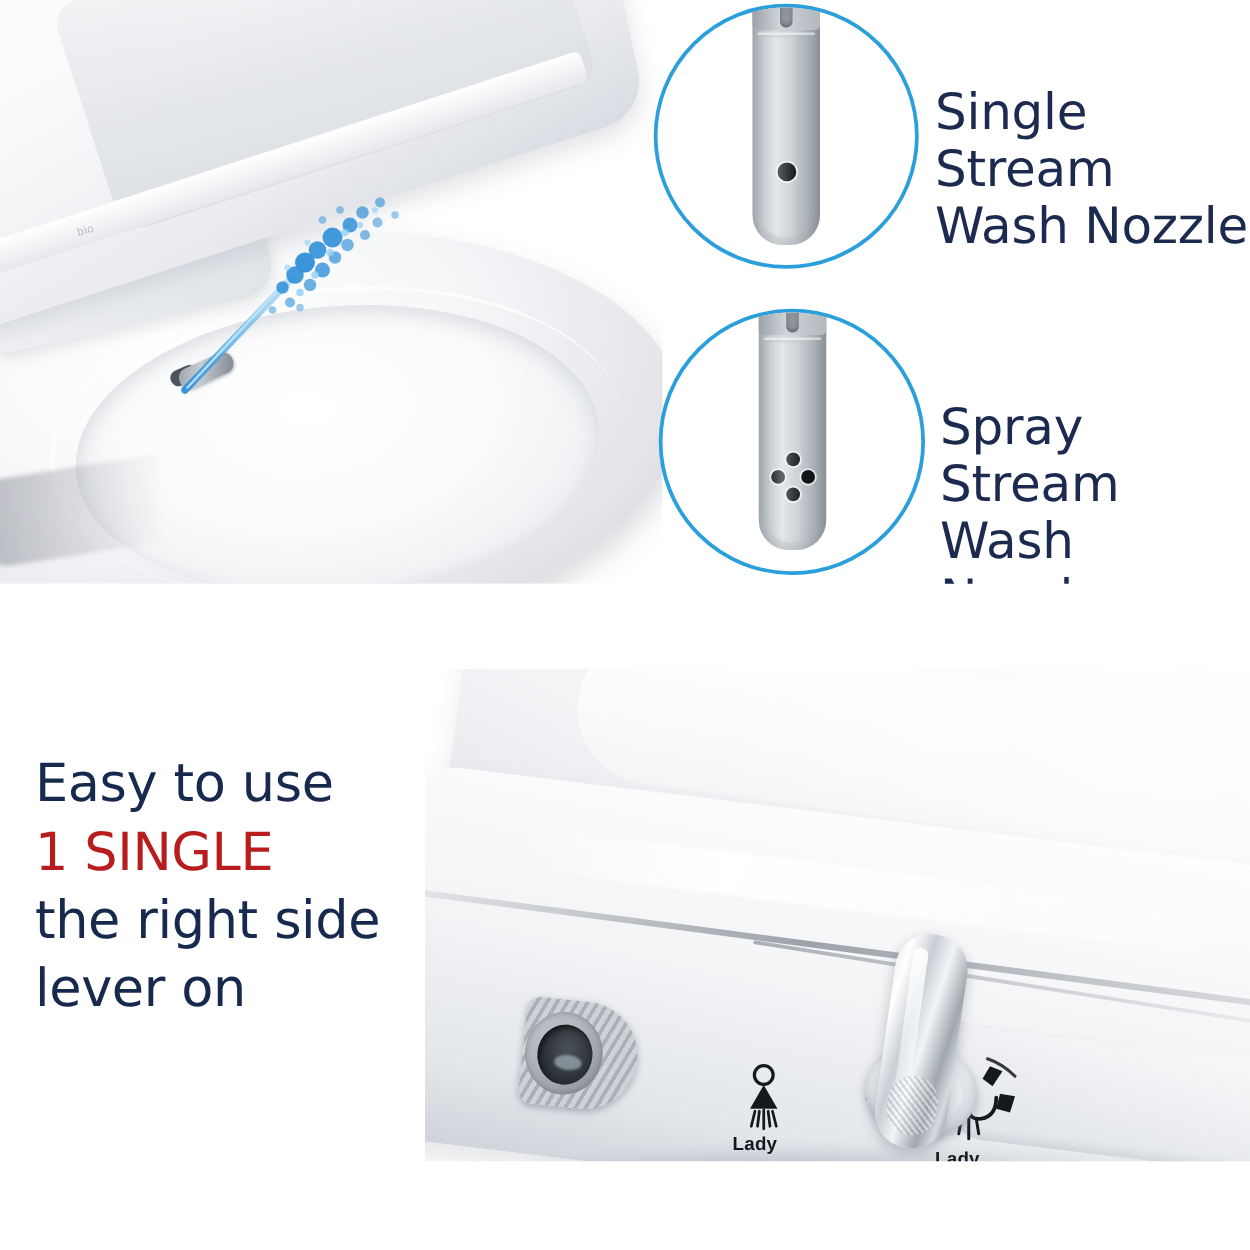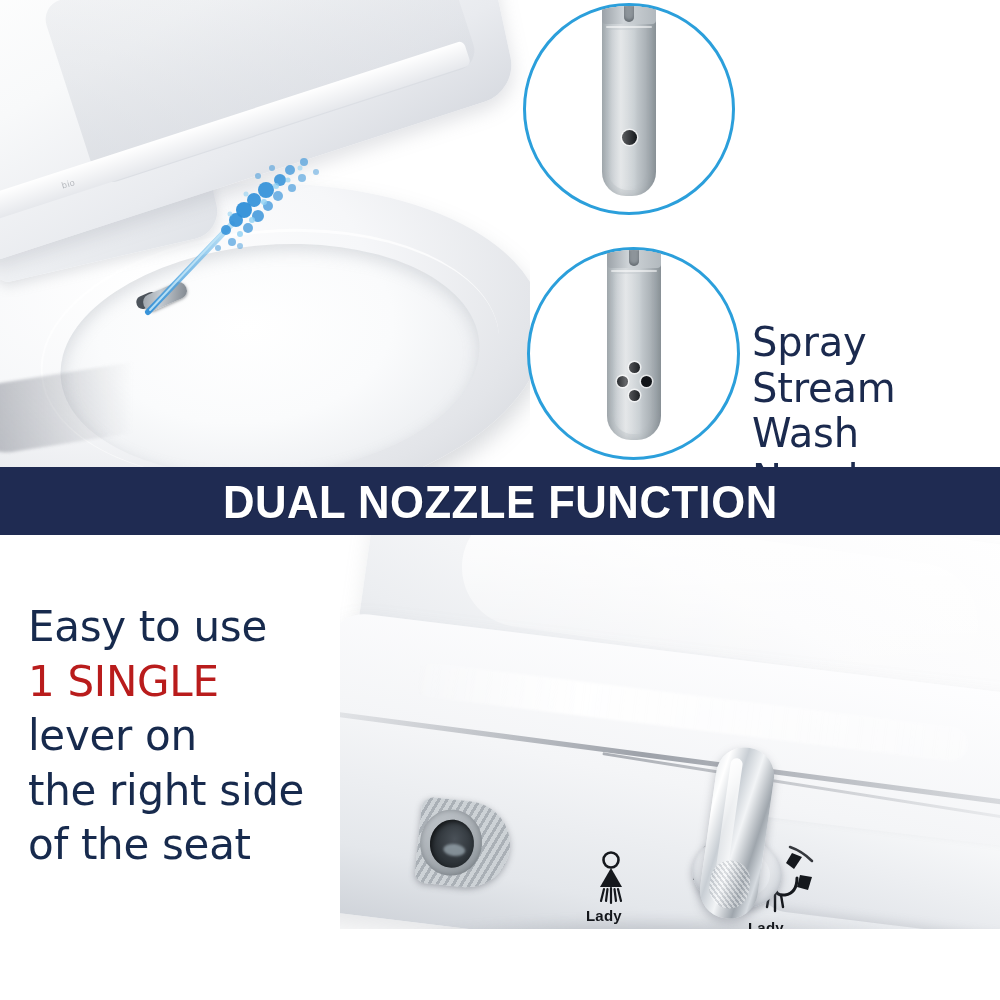--- a/index.html
+++ b/index.html
@@ -514,47 +514,45 @@
       </div>
     </div>
 
     <div class="callout-circle circle-1" style="--ring:#2b9fdb">
       <div class="nozzle-body">
         <div class="nozzle-cap"></div>
         <div class="nozzle-slot"></div>
         <div class="hole hole-single"></div>
       </div>
     </div>
+    <div class="callout-label label-1">Single Stream
+Wash Nozzle</div>
 
     <div class="callout-circle circle-2" style="--ring:#2b9fdb">
       <div class="nozzle-body">
         <div class="nozzle-cap"></div>
         <div class="nozzle-slot"></div>
         <div class="hole hole-a"></div>
         <div class="hole hole-b"></div>
         <div class="hole hole-c"></div>
         <div class="hole hole-d"></div>
       </div>
     </div>
     <div class="callout-label label-2">Spray Stream
 Wash Nozzle</div>
   </div>
 
-  <div class="banner">
-    <div class="banner-text">DUAL NOZZLE FUNCTION</div>
-  </div>
 
   <div class="bottom-section">
 
     <div class="copy-block">
       <span class="copy-line">Easy to use</span>
       <span class="copy-line copy-accent">1 SINGLE</span>
+      <span class="copy-line">the right side</span>
       <span class="copy-line">lever on</span>
-      <span class="copy-line">the right side</span>
-      <span class="copy-line">of the seat</span>
     </div>
 
     <div class="photo-bottom">
       <div class="lower-lid"></div>
       <div class="lower-lid-hi"></div>
       <div class="lower-body"></div>
       <div class="lower-highlight-strip"></div>
       <div class="lower-seam"></div>
       <div class="lower-seam-2"></div>
       <div class="seat-front-lip"></div>

